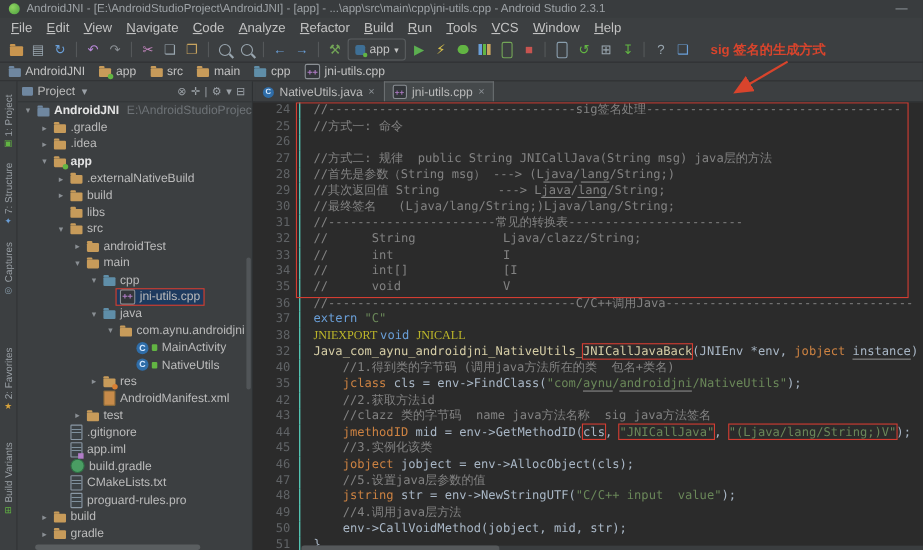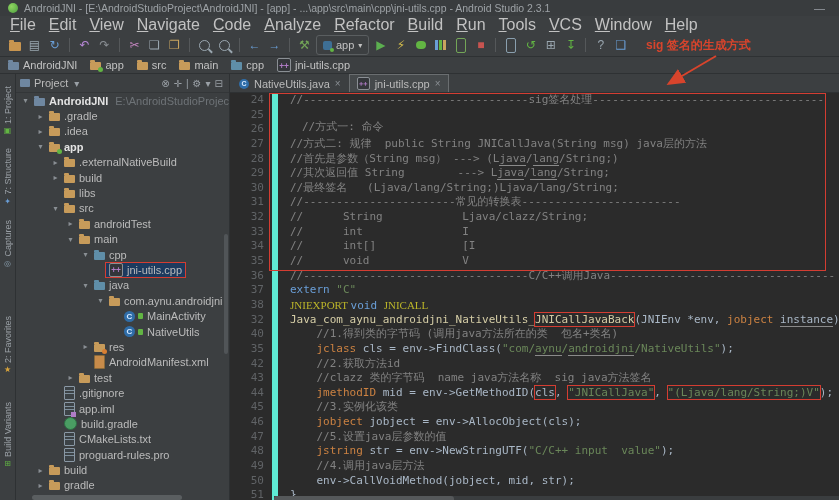--- a/index.html
+++ b/index.html
@@ -4,21 +4,21 @@
 <style>
   html,body{margin:0;padding:0;background:#202020;}
   .app{position:relative;width:839px;height:500px;background:#3c3f41;overflow:hidden;
        font-family:"Liberation Sans","DejaVu Sans",sans-serif;color:#bbbbbb;-webkit-font-smoothing:antialiased;}
   
   .titlebar{height:16px;display:flex;align-items:center;gap:6px;padding:0 8px;background:#393c3e;}
   .as-logo{width:10px;height:10px;border-radius:50%;background:radial-gradient(circle at 35% 35%,#8fd460,#4b9e3f);flex:none;}
   .title-text{font-size:10.5px;color:#9da2a6;white-space:nowrap;overflow:hidden;flex:1;}
   .minimize{color:#9aa0a6;font-size:11px;padding:0 6px;}
   
-  .menubar{height:18px;display:flex;align-items:center;gap:13px;padding:0 10px;font-size:16px;color:#c2c2c2;}
+  .menubar{height:18px;display:flex;align-items:center;gap:13px;padding:0 10px;font-size:12px;color:#c2c2c2;}
   .menu-item{display:inline-block;line-height:18px;}
   .menu-item::first-letter{text-decoration:underline;}
   
   .toolbar{position:relative;height:22px;display:flex;align-items:center;gap:3px;padding:0 6px;border-bottom:1px solid #2e3133;}
   .tbi{width:17px;height:18px;display:flex;align-items:center;justify-content:center;font-size:12px;flex:none;}
   .tsep{width:1px;height:14px;background:#55585a;margin:0 3px;flex:none;}
   .run-config{display:flex;align-items:center;gap:4px;height:18px;padding:0 6px;border:1px solid #5a5e60;border-radius:3px;font-size:11px;color:#c2c2c2;}
   .rc-box{width:9px;height:9px;background:#3e6f95;border-radius:2px;position:relative;}
   .rc-box::after{content:"";position:absolute;right:-2px;bottom:-2px;width:4px;height:4px;border-radius:50%;background:#62b543;}
   .ic-mag{width:9px;height:9px;border:1.5px solid #9aa7b0;border-radius:50%;position:relative;}
@@ -74,21 +74,21 @@
   
   .editor{position:relative;flex:1;display:flex;flex-direction:column;background:#2b2b2b;min-width:0;}
   .tabbar{height:18px;flex:none;background:#3c3f41;display:flex;align-items:flex-end;padding-left:2px;gap:1px;border-bottom:1px solid #2e3133;}
   .tab{display:flex;align-items:center;gap:5px;height:17px;padding:0 7px;font-size:11px;color:#bbbbbb;background:#3c3f41;}
   .tab.active{background:#45494b;border:1px solid #6a6e70;border-bottom:none;}
   .tab-close{color:#8a8f94;font-size:10px;}
   .tab .tic{width:10px;height:10px;font-size:7px;}
   .tab .ticpp{width:11px;height:11px;font-size:7px;}
   .code{position:relative;flex:1;overflow:hidden;font:11px/14.65px "DejaVu Sans Mono",monospace;}
   .cline{display:flex;height:14.65px;}
-  .ln{width:34px;flex:none;text-align:right;padding-right:8px;color:#606366;border-right:6px solid #5eead4;}
+  .ln{width:34px;flex:none;text-align:right;padding-right:8px;color:#606366;border-right:1px solid #5eead4;}
   .lc{padding-left:12px;white-space:pre;}
   .c-cm{color:#828282;} .c-kw{color:#6a9fd8;} .c-mac{color:#bbb529;font-family:Liberation Serif, serif;} .c-typ{color:#cc8242;}
   .c-str{color:#6a8759;} .c-fn{color:#d5cda6;} .c-pl{color:#a9b7c6;}
   .cund{border-bottom:1px solid #8a8a8a;}
   .cbox{outline:1.5px solid #d43d32;}
   .bigbox{position:absolute;left:39px;top:0;width:555px;height:176px;border:1.5px solid #d43d32;z-index:20;pointer-events:none;}
   .editor-hscroll{position:absolute;bottom:0;left:44px;right:0;height:6px;background:#3a3d3f;}
   .editor-hscroll .thumb{width:180px;height:100%;background:#55585a;border-radius:3px;}
 </style>
 </head>
@@ -494,21 +494,21 @@
           </div>
         </div>
       <div class="code" id="code">
         <div class="bigbox"></div>
       <div class="cline">
             <div class="ln">24</div>
             <pre class="lc" style="margin: 0px;"><span class="c-cm">//----------------------------------sig签名处理-----------------------------------</span></pre>
           </div>
           <div class="cline">
             <div class="ln">25</div>
-            <pre class="lc" style="margin: 12px;"><span class="c-cm">//方式一: 命令</span></pre>
+            <pre class="lc" style="margin: 0px;"><span class="c-cm">//方式一: 命令</span></pre>
           </div>
           <div class="cline">
             <div class="ln">26</div>
           </div>
           <div class="cline">
             <div class="ln">27</div>
             <pre class="lc" style="margin: 0px;"><span class="c-cm">//方式二: 规律  public String JNICallJava(String msg) java层的方法</span></pre>
           </div>
           <div class="cline">
             <div class="ln">28</div>

